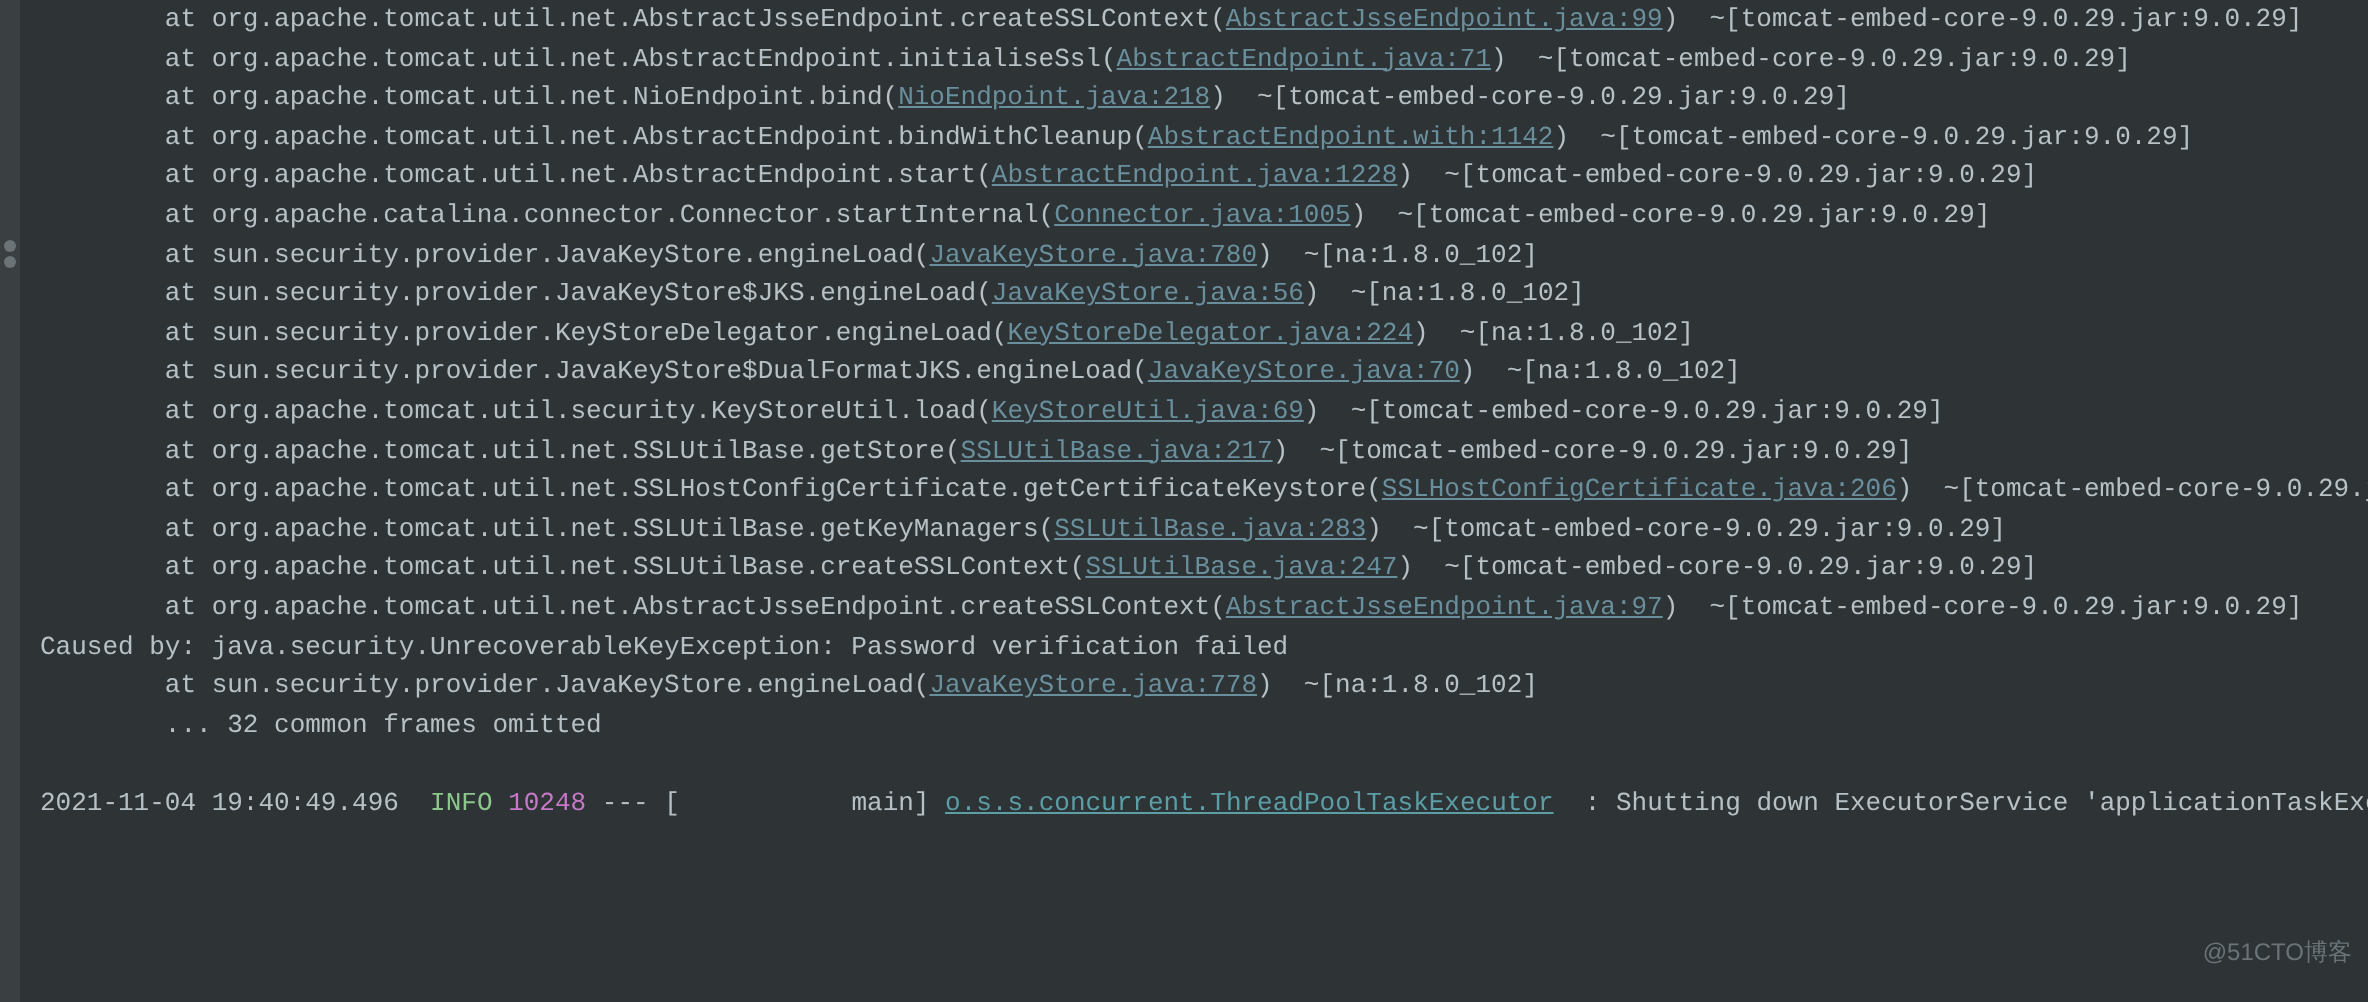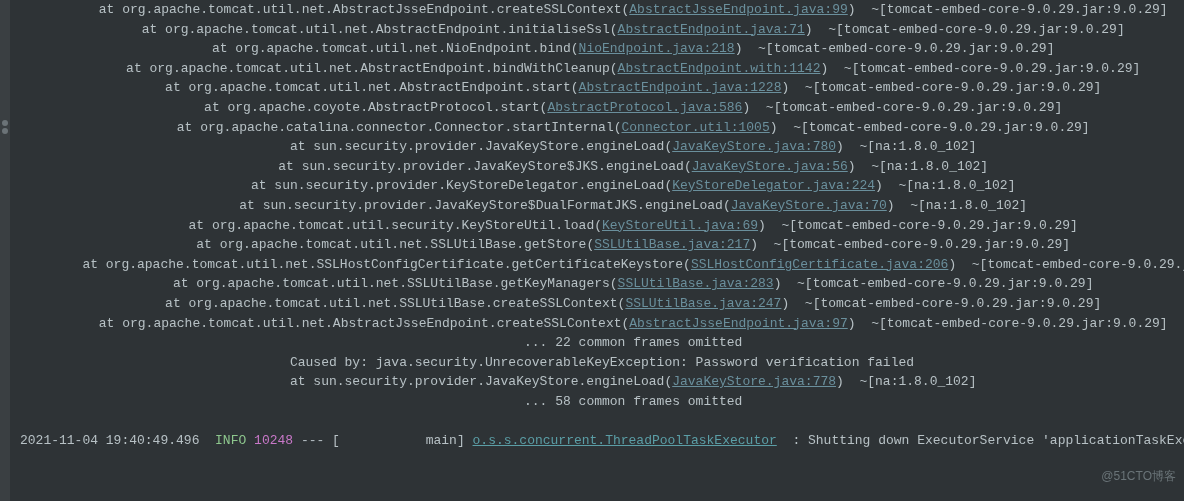--- a/index.html
+++ b/index.html
@@ -12,21 +12,20 @@
     color: #b7c1c5;
     overflow-x: hidden;
     white-space: nowrap;
   }
   .terminal {
     padding: 0 0 0 20px;
     width: 1184px;
     height: 501px;
     box-sizing: border-box;
     position: relative;
-    text-align: center;
   }
   .line { white-space: pre; }
   .link {
     color: #6a8f9c;
     text-decoration: underline;
     cursor: pointer;
   }
   .info { color: #8dc68d; }
   .pid { color: #c878c8; }
   .logger { color: #5b9ea6; text-decoration: underline; }
@@ -63,38 +62,36 @@
     <div class="gut-dot" style="top:120px"></div>
     <div class="gut-dot" style="top:128px"></div>
   </div>
 
   <div id="block1">
       <div class="line"><span>        at org.apache.tomcat.util.net.AbstractJsseEndpoint.createSSLContext(</span><span class="link">AbstractJsseEndpoint.java:99</span><span>)  ~[tomcat-embed-core-9.0.29.jar:9.0.29]</span></div>
       <div class="line"><span>        at org.apache.tomcat.util.net.AbstractEndpoint.initialiseSsl(</span><span class="link">AbstractEndpoint.java:71</span><span>)  ~[tomcat-embed-core-9.0.29.jar:9.0.29]</span></div>
       <div class="line"><span>        at org.apache.tomcat.util.net.NioEndpoint.bind(</span><span class="link">NioEndpoint.java:218</span><span>)  ~[tomcat-embed-core-9.0.29.jar:9.0.29]</span></div>
       <div class="line"><span>        at org.apache.tomcat.util.net.AbstractEndpoint.bindWithCleanup(</span><span class="link">AbstractEndpoint.with:1142</span><span>)  ~[tomcat-embed-core-9.0.29.jar:9.0.29]</span></div>
       <div class="line"><span>        at org.apache.tomcat.util.net.AbstractEndpoint.start(</span><span class="link">AbstractEndpoint.java:1228</span><span>)  ~[tomcat-embed-core-9.0.29.jar:9.0.29]</span></div>
-      <div class="line"><span>        at org.apache.coyote.AbstractProtocol.start(</span><span class="link">AbstractProtocol.java:586</span><span>)  ~[tomcat-embed-core-9.0.29.jar:9.0.29]</span></div>
-      <div class="line"><span>        at org.apache.catalina.connector.Connector.startInternal(</span><span class="link">Connector.util:1005</span><span>)  ~[tomcat-embed-core-9.0.29.jar:9.0.29]</span></div>
+      <div class="line"><span>        at org.apache.catalina.connector.Connector.startInternal(</span><span class="link">Connector.java:1005</span><span>)  ~[tomcat-embed-core-9.0.29.jar:9.0.29]</span></div>
     </div>
   <div id="block2">
       <div class="line"><span>        at sun.security.provider.JavaKeyStore.engineLoad(</span><span class="link">JavaKeyStore.java:780</span><span>)  ~[na:1.8.0_102]</span></div>
       <div class="line"><span>        at sun.security.provider.JavaKeyStore$JKS.engineLoad(</span><span class="link">JavaKeyStore.java:56</span><span>)  ~[na:1.8.0_102]</span></div>
       <div class="line"><span>        at sun.security.provider.KeyStoreDelegator.engineLoad(</span><span class="link">KeyStoreDelegator.java:224</span><span>)  ~[na:1.8.0_102]</span></div>
       <div class="line"><span>        at sun.security.provider.JavaKeyStore$DualFormatJKS.engineLoad(</span><span class="link">JavaKeyStore.java:70</span><span>)  ~[na:1.8.0_102]</span></div>
       <div class="line"><span>        at org.apache.tomcat.util.security.KeyStoreUtil.load(</span><span class="link">KeyStoreUtil.java:69</span><span>)  ~[tomcat-embed-core-9.0.29.jar:9.0.29]</span></div>
       <div class="line"><span>        at org.apache.tomcat.util.net.SSLUtilBase.getStore(</span><span class="link">SSLUtilBase.java:217</span><span>)  ~[tomcat-embed-core-9.0.29.jar:9.0.29]</span></div>
       <div class="line"><span>        at org.apache.tomcat.util.net.SSLHostConfigCertificate.getCertificateKeystore(</span><span class="link">SSLHostConfigCertificate.java:206</span><span>)  ~[tomcat-embed-core-9.0.29.jar:9.0.29]</span></div>
       <div class="line"><span>        at org.apache.tomcat.util.net.SSLUtilBase.getKeyManagers(</span><span class="link">SSLUtilBase.java:283</span><span>)  ~[tomcat-embed-core-9.0.29.jar:9.0.29]</span></div>
       <div class="line"><span>        at org.apache.tomcat.util.net.SSLUtilBase.createSSLContext(</span><span class="link">SSLUtilBase.java:247</span><span>)  ~[tomcat-embed-core-9.0.29.jar:9.0.29]</span></div>
       <div class="line"><span>        at org.apache.tomcat.util.net.AbstractJsseEndpoint.createSSLContext(</span><span class="link">AbstractJsseEndpoint.java:97</span><span>)  ~[tomcat-embed-core-9.0.29.jar:9.0.29]</span></div>
     </div>
-  <div class="line">        ... 22 common frames omitted</div>
   <div class="line">Caused by: java.security.UnrecoverableKeyException: Password verification failed</div>
   <div id="block3">
       <div class="line"><span>        at sun.security.provider.JavaKeyStore.engineLoad(</span><span class="link">JavaKeyStore.java:778</span><span>)  ~[na:1.8.0_102]</span></div>
     </div>
-  <div class="line">        ... 58 common frames omitted</div>
+  <div class="line">        ... 32 common frames omitted</div>
 
   <div class="line bottom"><span>2021-11-04 19:40:49.496</span>  <span class="info">INFO</span> <span class="pid">10248</span><span> --- [</span><span>           main] </span><span class="logger">o.s.s.concurrent.ThreadPoolTaskExecutor</span><span>  : Shutting down ExecutorService 'applicationTaskExecutor'</span></div>
 
   <div class="watermark">@51CTO博客</div>
 </div>
 
 </body></html>

